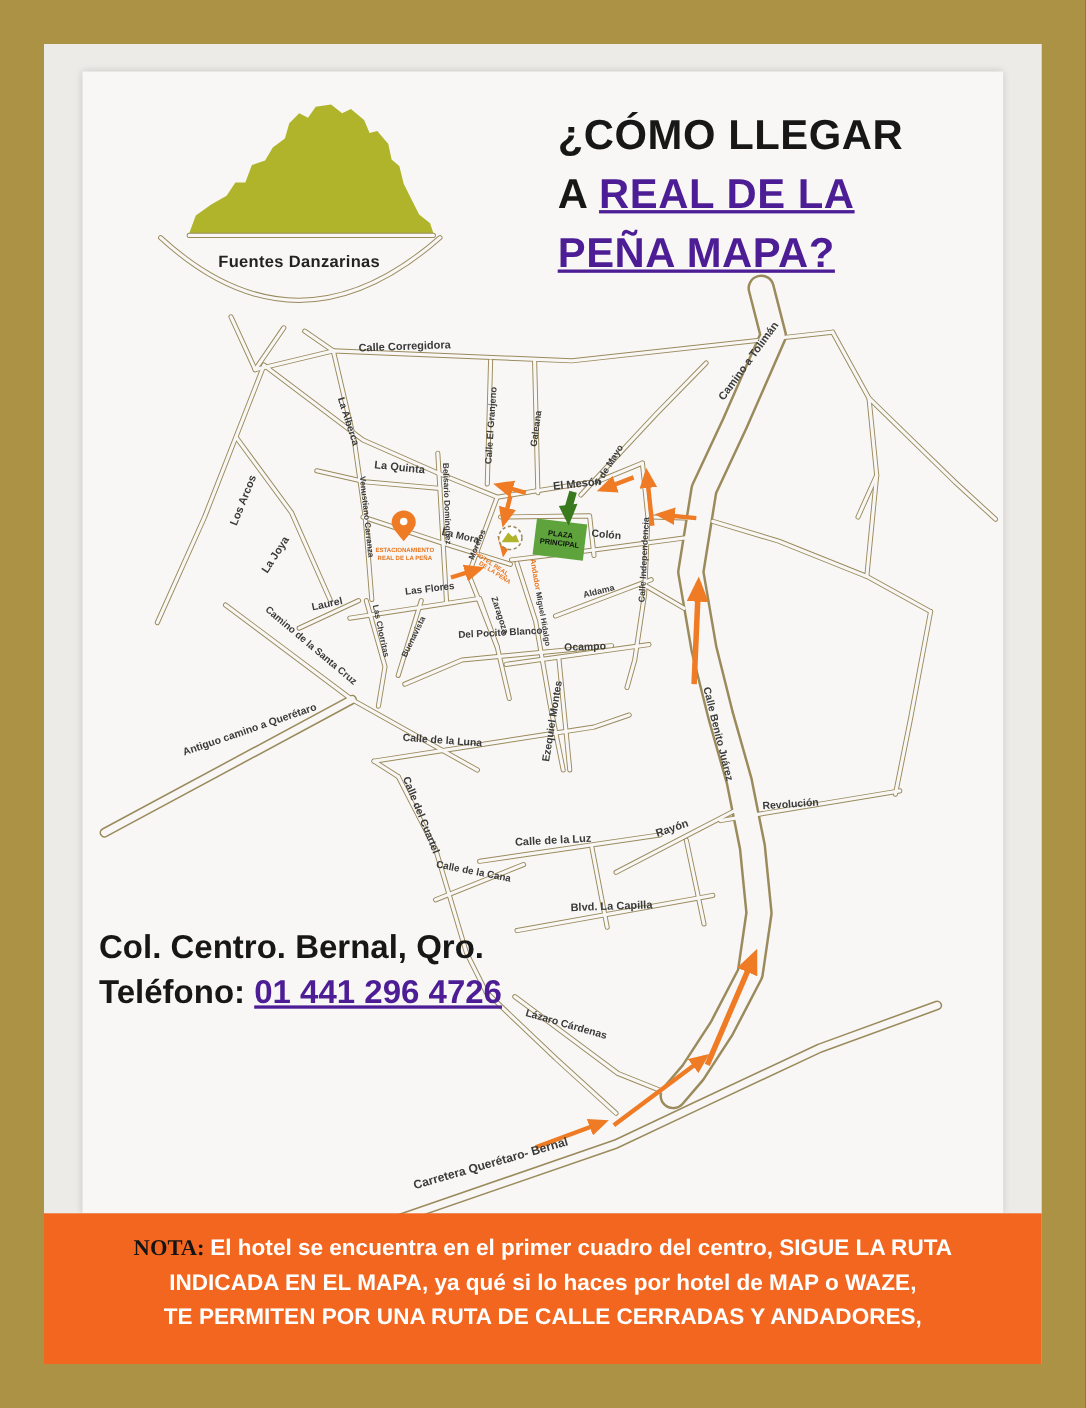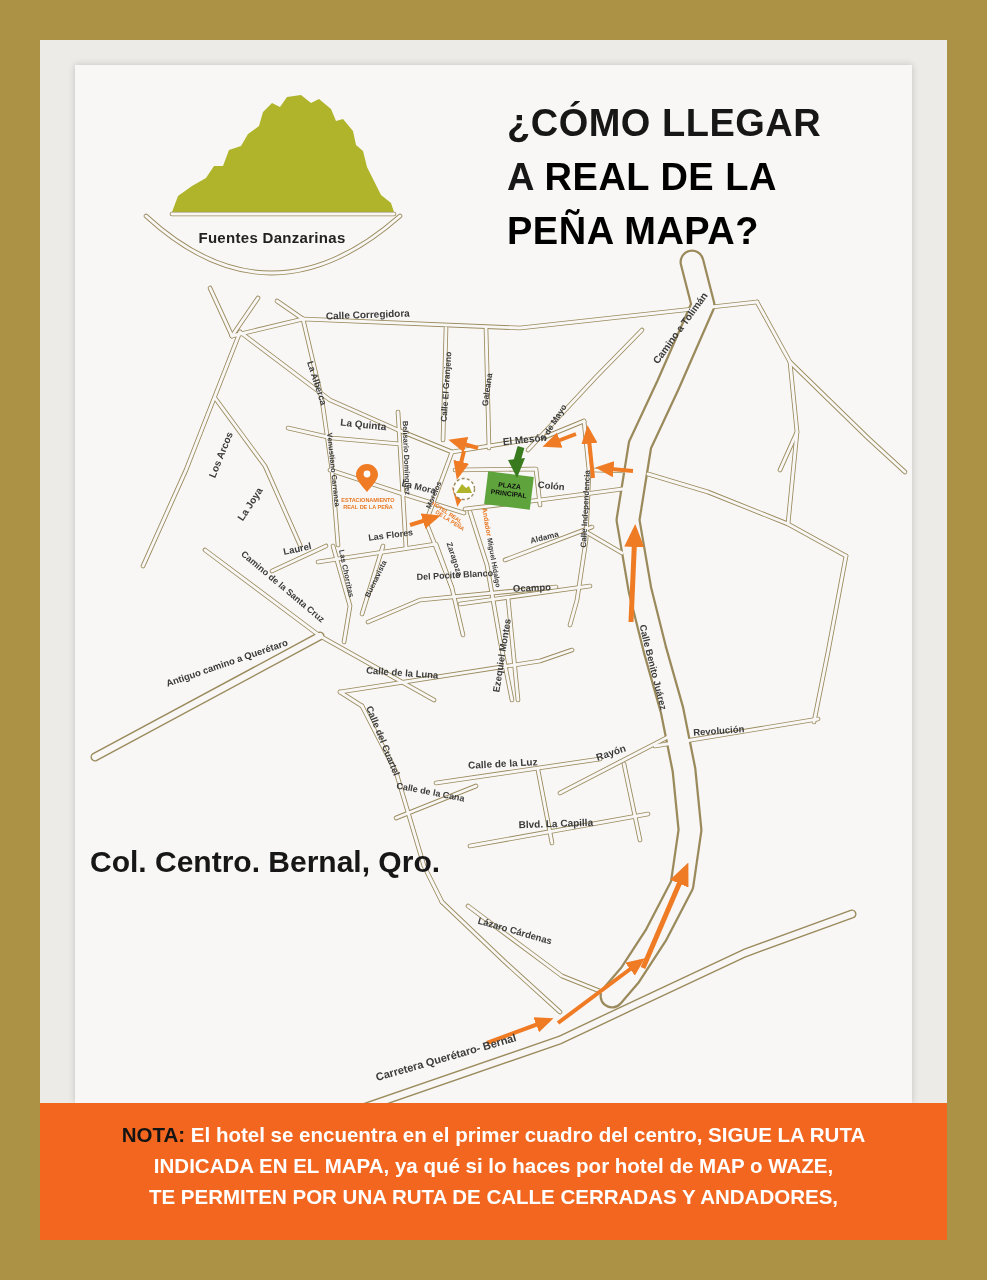--- a/index.html
+++ b/index.html
@@ -9,27 +9,27 @@
   .card{position:absolute;left:75px;top:65px;width:837px;height:1038px;background:#f8f7f5;
         box-shadow:0 0 7px rgba(0,0,0,.18);}
   #map-svg{position:absolute;left:0;top:0;width:987px;height:1280px;z-index:2;}
   #map-svg text{text-anchor:middle;font-family:"Liberation Sans",sans-serif;font-weight:bold;}
   #map-svg .st{fill:#3b3b3b;}
   #map-svg .or{fill:#e87722;}
   #map-svg .mt{fill:#222;letter-spacing:.3px;}
   #map-svg .pl{fill:#101010;font-size:6.8px;}
   .title{position:absolute;left:507px;top:96px;z-index:3;font-weight:bold;font-size:38px;
          line-height:54px;letter-spacing:.5px;color:#171717;white-space:nowrap;}
-  .gold{color:#000000;}
+  .gold{color:#4c1d95;text-decoration:underline;}
   .address{position:absolute;left:90px;top:841px;z-index:3;font-weight:bold;font-size:30px;
            line-height:41px;color:#171717;white-space:nowrap;}
   .banner{position:absolute;left:40px;top:1103px;width:907px;height:137px;background:#f2661f;
           z-index:4;color:#fff;font-weight:bold;font-size:20.5px;line-height:31px;
           text-align:center;padding-top:16px;box-sizing:border-box;}
-  .banner .nota{color:#141414;}
+  .banner .nota{color:#141414;font-family:Liberation Serif, serif;}
   .bl{display:block;}
 </style>
 </head>
 <body>
 
 <div class="page">
   <div class="inner"></div>
   <div class="card"></div>
 
   <svg id="map-svg" viewBox="0 0 987 1280">
@@ -212,20 +212,21 @@
     </svg>
 
   <div class="title">
     <span class="bl">¿CÓMO LLEGAR</span>
     <span class="bl"><span>A </span><span class="gold">REAL DE LA</span></span>
     <span class="bl gold">PEÑA MAPA?</span>
   </div>
 
   <div class="address">
     <span class="bl">Col. Centro. Bernal, Qro.</span>
+    <span class="bl"><span>Teléfono: </span><span class="gold">01 441 296 4726</span></span>
   </div>
 
   <div class="banner">
     <span class="bl"><span class="nota">NOTA: </span><span>El hotel se encuentra en el primer cuadro del centro, SIGUE LA RUTA</span></span>
     <span class="bl">INDICADA EN EL MAPA, ya qué si lo haces por hotel de MAP o WAZE,</span>
     <span class="bl">TE PERMITEN POR UNA RUTA DE CALLE CERRADAS Y ANDADORES,</span>
   </div>
 </div>
 
 </body></html>

